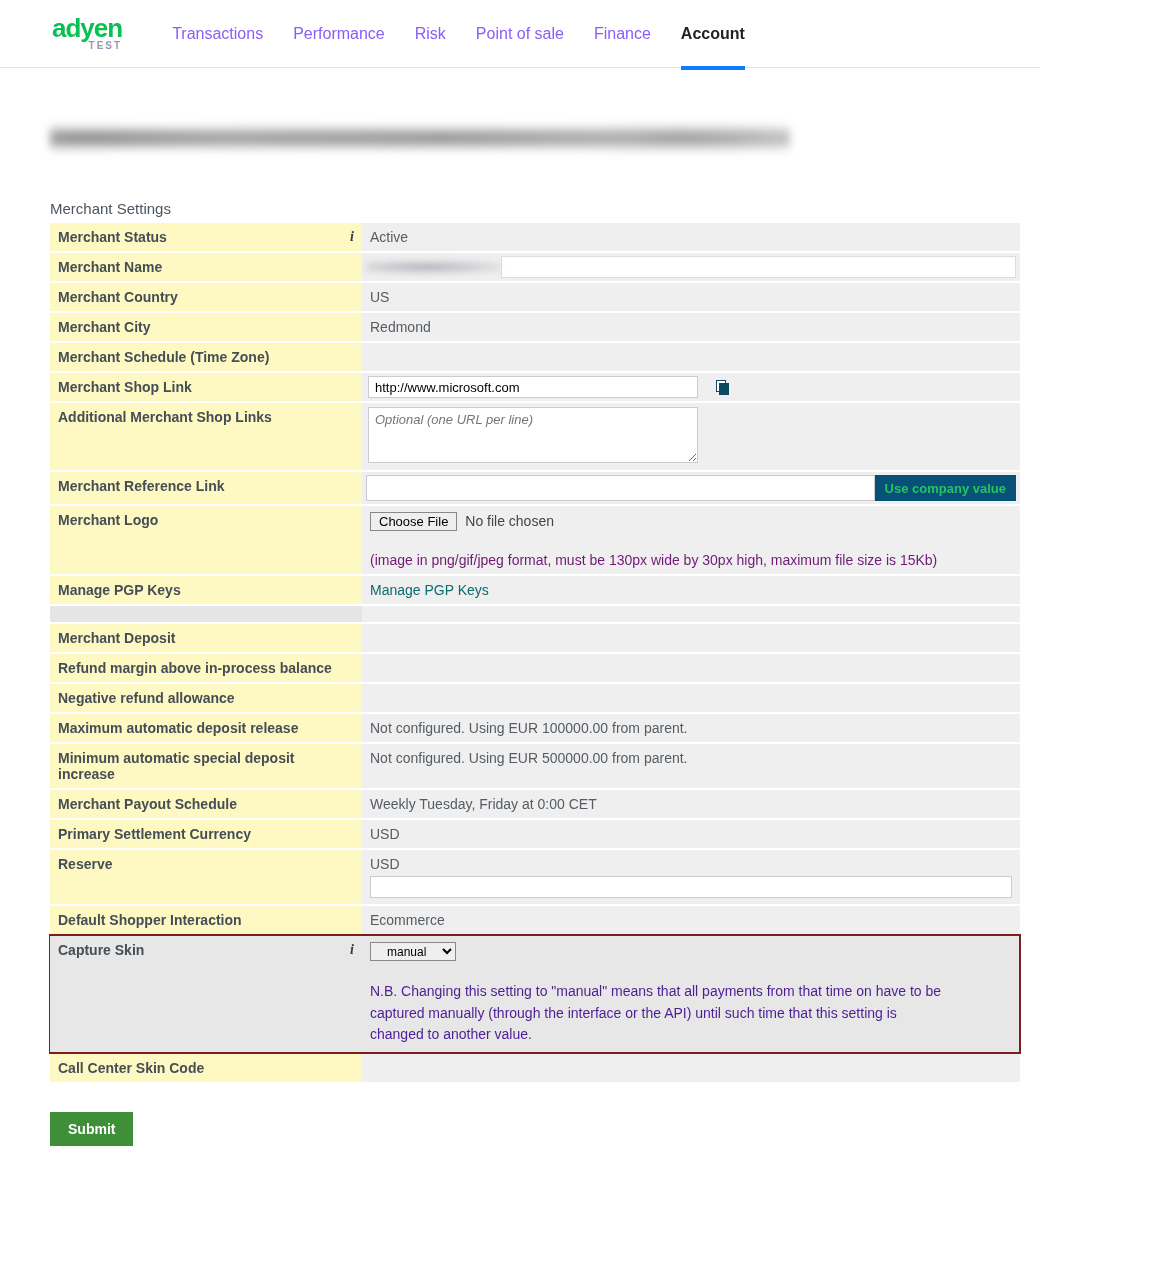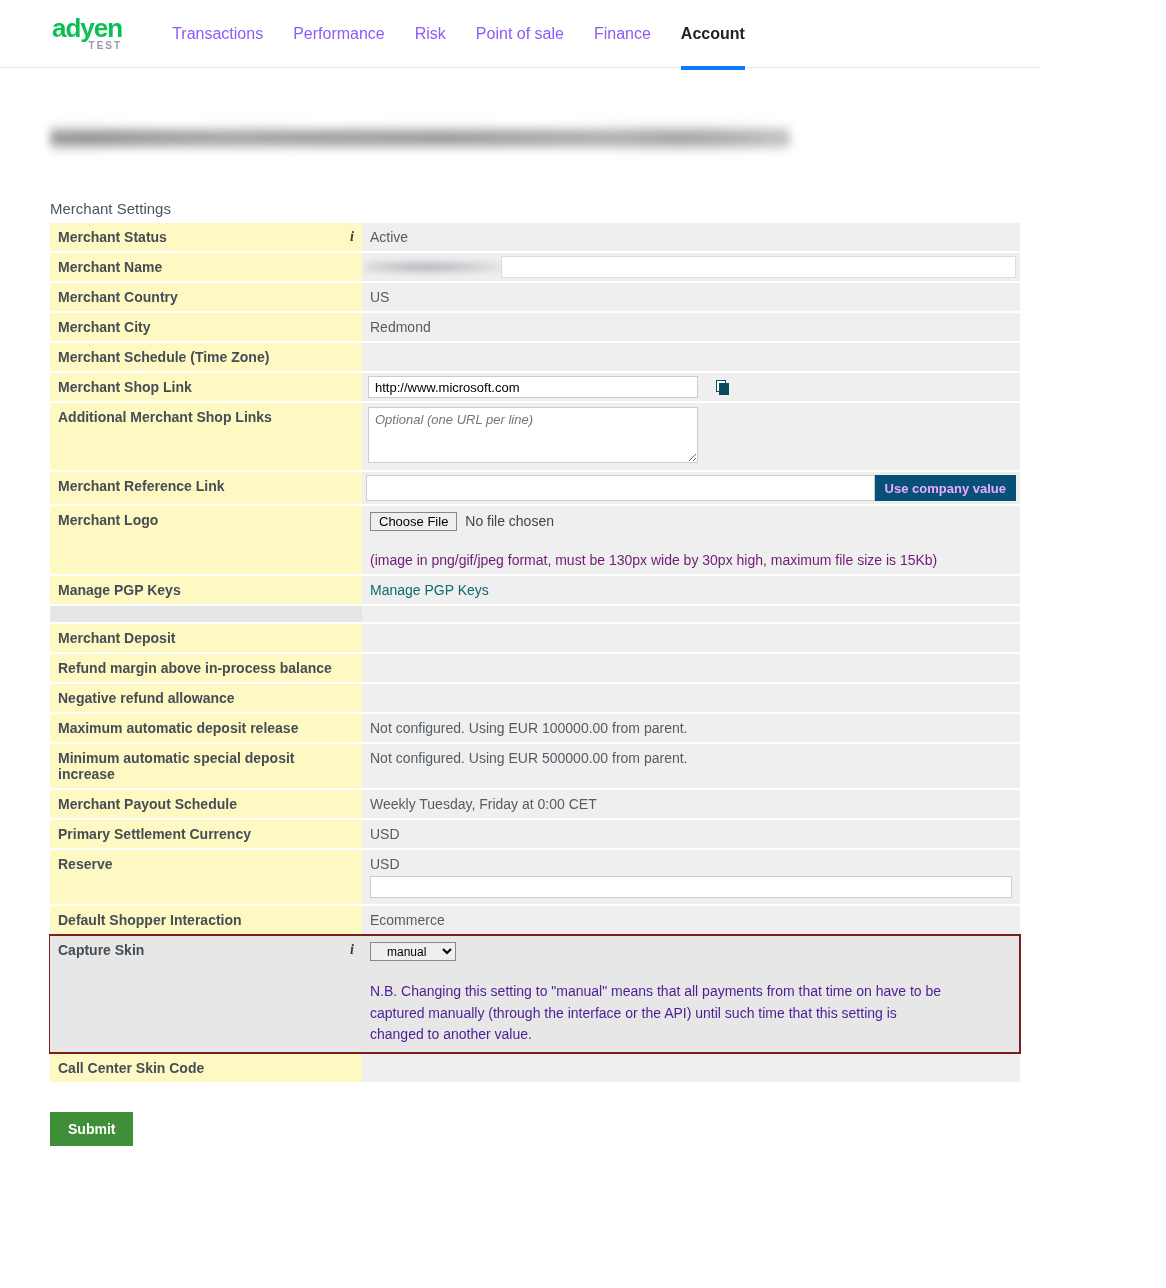--- a/index.html
+++ b/index.html
@@ -129,21 +129,21 @@
   }
   .ref-link-row { display: flex; align-items: stretch; gap: 0; }
   .ref-link-input {
     flex: 1;
     border: 1px solid #ccc;
     background: #fff;
     height: 26px;
   }
   .btn-company {
     background: #075078;
-    color: #f0abfc;
+    color: #22c55e;
     font-size: 13px;
     font-weight: 600;
     padding: 4px 10px;
     border: none;
     cursor: pointer;
     height: 26px;
   }
   button.choose-file {
     font-family: Arial;
     font-size: 13px;

